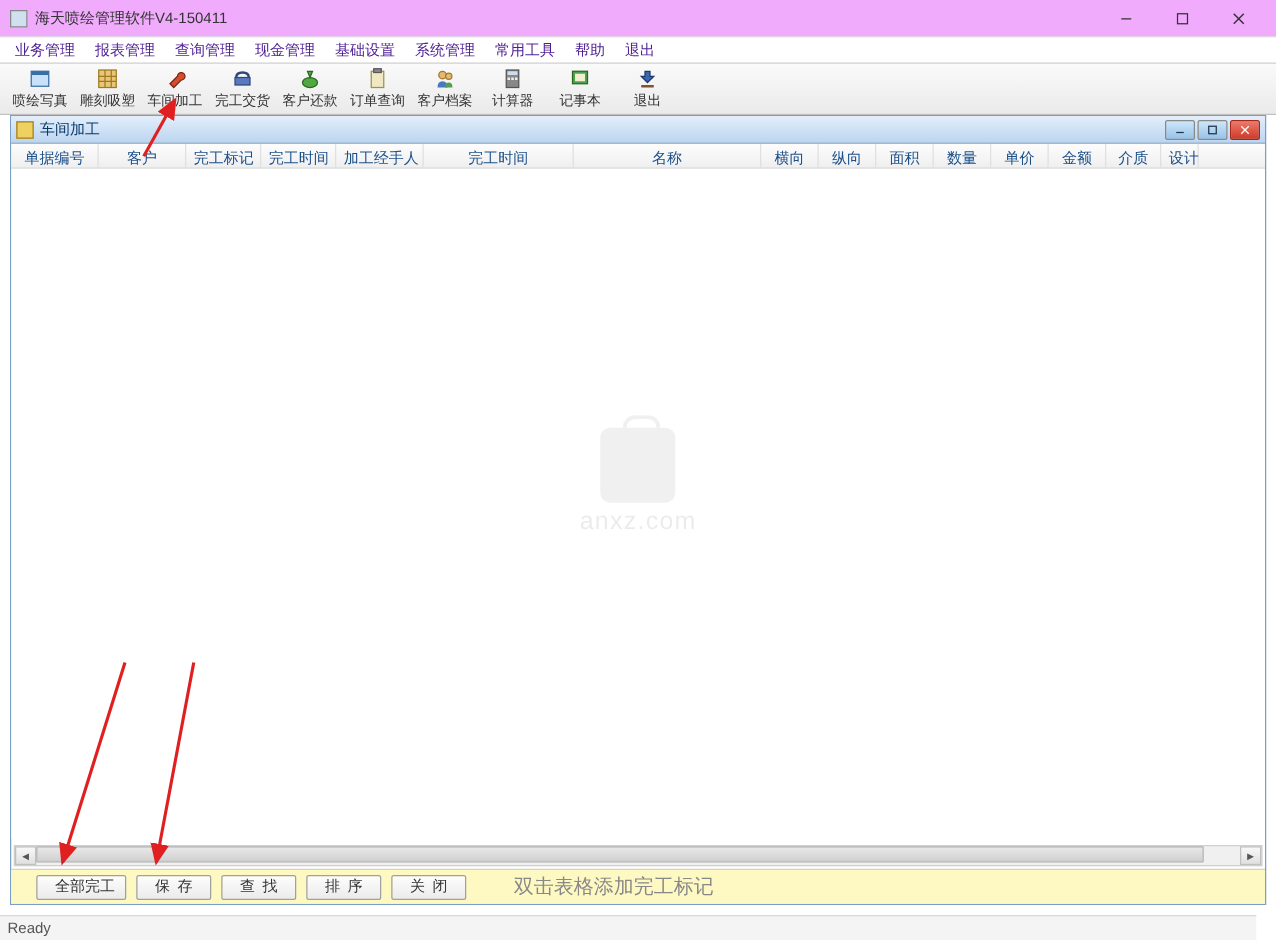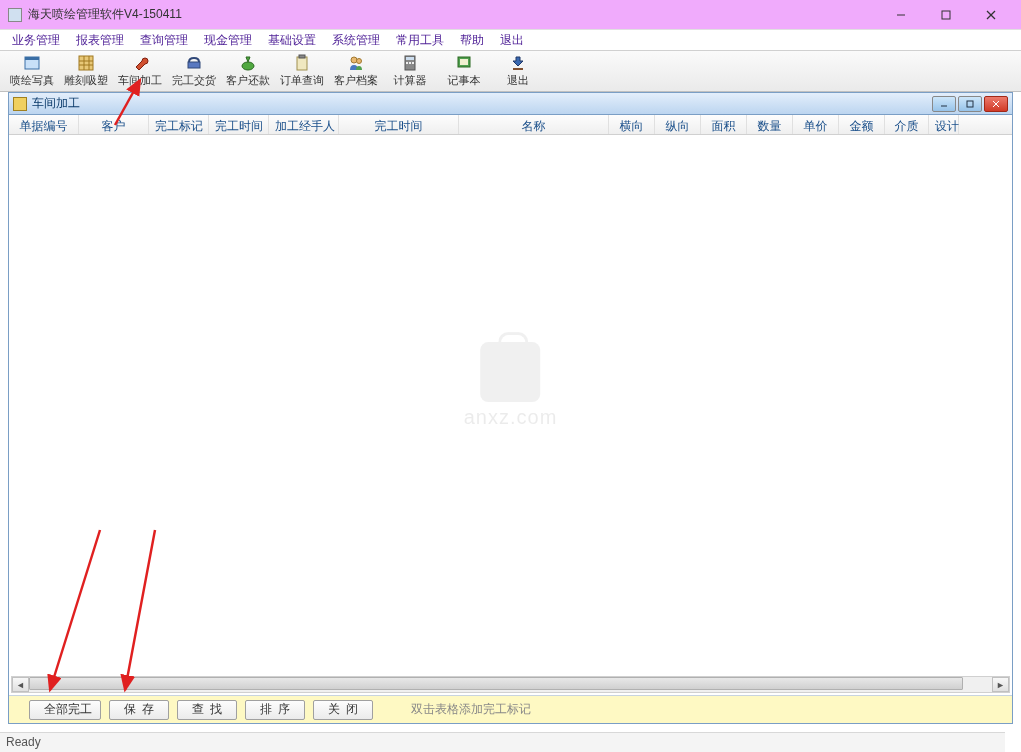--- a/index.html
+++ b/index.html
@@ -47,21 +47,21 @@
 
     
     .hscroll { position: absolute; bottom: 30px; left: 2px; right: 2px; height: 17px; background: #f0f0f0; border: 1px solid #d0d0d0; display: flex; align-items: center; }
     .hs-btn { width: 17px; height: 15px; background: linear-gradient(#f8f8f8,#e0e0e0); border: 1px solid #c0c0c0; display: flex; align-items: center; justify-content: center; font-size: 9px; color: #555; }
     .hs-track { flex: 1; height: 100%; position: relative; }
     .hs-thumb { position: absolute; left: 0; top: 0; width: 97%; height: 13px; background: linear-gradient(#e8e8e8,#d0d0d0); border: 1px solid #b0b0b0; border-radius: 1px; }
 
     
     .child-bottom { position: absolute; bottom: 0; left: 0; right: 0; height: 28px; background: #fef9c3; border-top: 1px solid #c8d4e0; display: flex; align-items: center; padding: 0 20px; gap: 8px; }
     .cbtn { height: 20px; padding: 0 14px; background: linear-gradient(#fdfdfd,#ebebeb); border: 1px solid #a0a0a0; border-radius: 2px; font-size: 12px; color: #333; display: flex; align-items: center; justify-content: center; cursor: default; letter-spacing: 6px; padding-right: 8px; }
-    .hint { margin-left: 30px; font-size: 12px; color: #888; letter-spacing: 0; }
+    .hint { margin-left: 30px; font-size: 16px; color: #888; letter-spacing: 0; }
 
     
     .statusbar { position: absolute; bottom: 0; left: 0; right: 16px; height: 20px; background: #f4f4f4; border-top: 1px solid #d8d8d8; padding: 2px 6px; font-size: 12px; color: #555; }
 
     
     .arrow { position: absolute; pointer-events: none; }
   </style>
 </head>
 <body>
 

